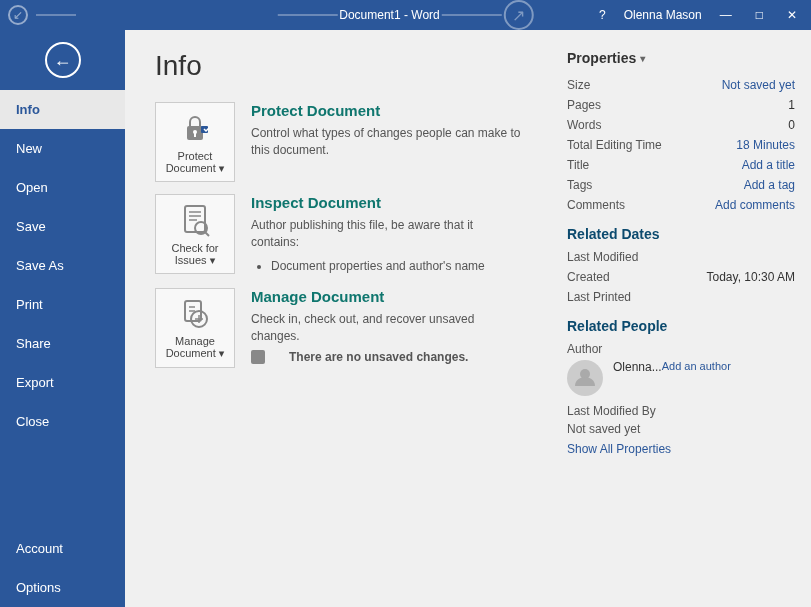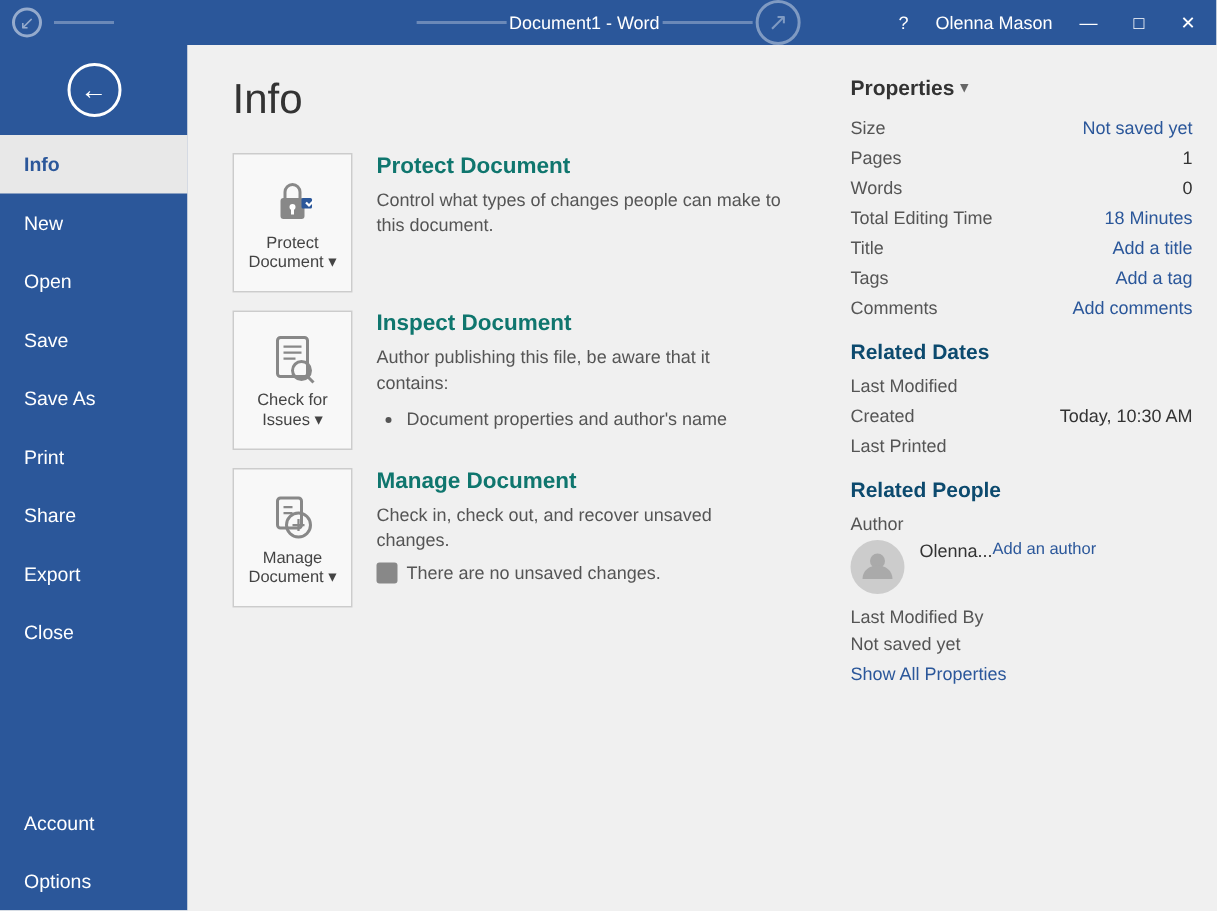--- a/index.html
+++ b/index.html
@@ -115,21 +115,21 @@
 
     
     .card {
       display: flex;
       align-items: flex-start;
       margin-bottom: 12px;
       gap: 16px;
     }
     .card-icon-box {
       width: 80px;
-      height: 93px;
+      height: 80px;
       border: 1px solid #ccc;
       background: #f8f8f8;
       display: flex;
       flex-direction: column;
       align-items: center;
       justify-content: center;
       cursor: pointer;
       flex-shrink: 0;
       font-size: 11px;
       color: #444;
@@ -153,22 +153,23 @@
       margin-top: 6px;
       padding-left: 20px;
     }
     .card-text ul li {
       font-size: 12px;
       color: #555;
       line-height: 1.6;
     }
     .no-changes {
       display: flex;
-      gap: 6px;
+      gap: 24px;
       margin-top: 6px;
+      font-weight: bold;
     }
     .no-changes-icon {
       width: 14px;
       height: 14px;
       background: #888;
       border-radius: 2px;
       flex-shrink: 0;
     }
 
     

